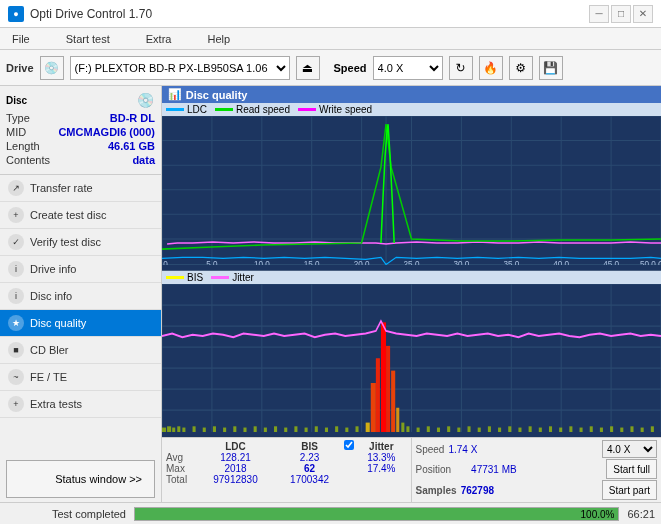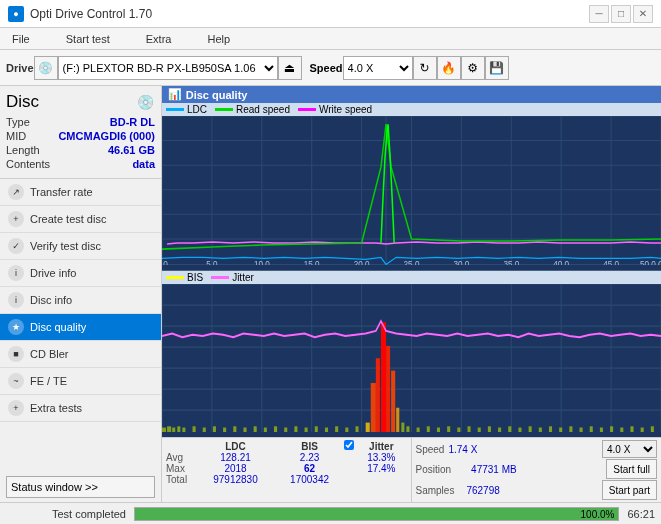--- a/index.html
+++ b/index.html
@@ -11,55 +11,55 @@
     .titlebar-icon { width: 16px; height: 16px; background: #0078d7; border-radius: 2px; display: flex; align-items: center; justify-content: center; color: white; font-size: 9px; }
     .titlebar-title { font-size: 12px; color: #333; }
     .titlebar-controls { display: flex; gap: 2px; }
     .titlebar-btn { width: 20px; height: 18px; display: flex; align-items: center; justify-content: center; font-size: 10px; cursor: pointer; color: #666; background: #f5f5f5; border: 1px solid #ccc; }
 
     
     .menubar { background: #f5f5f5; display: flex; align-items: center; padding: 2px 4px; border-bottom: 1px solid #ccc; height: 22px; gap: 20px; }
     .menubar-item { padding: 2px 8px; cursor: pointer; font-size: 11px; color: #333; }
 
     
-    .toolbar { background: #f5f5f5; display: flex; align-items: center; padding: 3px 6px; border-bottom: 1px solid #ccc; height: 36px; }
+    .toolbar { background: #f5f5f5; display: flex; align-items: center; padding: 3px 6px; border-bottom: 1px solid #ccc; height: 36px; gap: 6px; }
     .toolbar-label { font-size: 11px; font-weight: bold; color: #333; }
     .drive-select { height: 24px; width: 220px; font-size: 11px; border: 1px solid #aaa; background: white; }
     .toolbar-icon-btn { width: 24px; height: 24px; border: 1px solid #aaa; background: #f5f5f5; cursor: pointer; display: flex; align-items: center; justify-content: center; font-size: 12px; }
     .speed-label { font-size: 11px; font-weight: bold; margin-left: 8px; }
     .speed-select { height: 24px; width: 70px; font-size: 11px; border: 1px solid #aaa; background: white; }
 
     
     .main { display: flex; height: calc(524px - 28px - 22px - 36px - 22px); }
 
     
     .sidebar { width: 162px; background: #f0f0f0; border-right: 1px solid #ccc; display: flex; flex-direction: column; }
     
     
     .disc-panel { padding: 6px; border-bottom: 1px solid #ccc; }
     .disc-header { display: flex; align-items: center; justify-content: space-between; margin-bottom: 4px; }
-    .disc-title { font-weight: normal; font-size: 17px; }
+    .disc-title { font-weight: bold; font-size: 10px; }
     .disc-icon { font-size: 14px; color: #0078d7; }
     .disc-row { display: flex; justify-content: space-between; margin-bottom: 2px; font-size: 11px; }
     .disc-row-label { color: #333; }
     .disc-row-value { color: #0000cc; font-weight: bold; }
     .label-row { display: flex; align-items: center; gap: 4px; margin-top: 2px; }
     .label-input { flex: 1; height: 18px; border: 1px solid #aaa; font-size: 10px; padding: 1px 2px; }
     .label-browse { width: 18px; height: 18px; border: 1px solid #aaa; background: #f5f5f5; cursor: pointer; font-size: 10px; display: flex; align-items: center; justify-content: center; }
 
     
     .nav-items { flex: 1; }
     .nav-item { display: flex; align-items: center; gap: 6px; padding: 5px 8px; cursor: pointer; font-size: 11px; color: #333; border-bottom: 1px solid #ddd; }
     .nav-item.active { background: #0078d7; color: white; }
     .nav-item-icon { width: 16px; height: 16px; border-radius: 50%; display: flex; align-items: center; justify-content: center; font-size: 9px; }
     .nav-item:not(.active) .nav-item-icon { background: #ddd; }
     .nav-item.active .nav-item-icon { background: rgba(255,255,255,0.3); }
 
     
-    .status-btn { margin: 4px 6px; padding: 4px; border: 1px solid #aaa; background: #f5f5f5; cursor: pointer; font-size: 11px; text-align: left; }
+    .status-btn { margin: 4px 6px; padding: 12px; border: 1px solid #aaa; background: #f5f5f5; cursor: pointer; font-size: 11px; text-align: right; }
 
     
     .content { flex: 1; display: flex; flex-direction: column; background: #e8f0f8; }
     
     
     .chart-header { background: #4472c4; color: white; padding: 2px 6px; font-size: 11px; font-weight: bold; display: flex; align-items: center; gap: 4px; }
 
     
     .statusbar { height: 22px; background: #f0f0f0; border-top: 1px solid #ccc; display: flex; align-items: center; padding: 0 6px; gap: 8px; }
     .status-text { font-size: 11px; color: #333; margin-left: 46px; }
@@ -453,21 +453,21 @@
           </select>
         </div>
         <div style="display:flex; justify-content:space-between; align-items:center;">
           <div style="display:flex; gap:20px; align-items:center;">
             <span style="color:#555;">Position</span>
             <span style="color:#0000cc;">47731 MB</span>
           </div>
           <button class="start-btn">Start full</button>
         </div>
         <div style="display:flex; justify-content:space-between; align-items:center;">
-          <div style="display:flex; gap:12px; align-items:center;">
+          <div style="display:flex; gap:4px; align-items:center;font-weight:bold;">
             <span style="color:#555;">Samples</span>
             <span style="color:#0000cc;">762798</span>
           </div>
           <button class="start-btn">Start part</button>
         </div>
       </div>
     </div>
   </div>
 </div>
 

